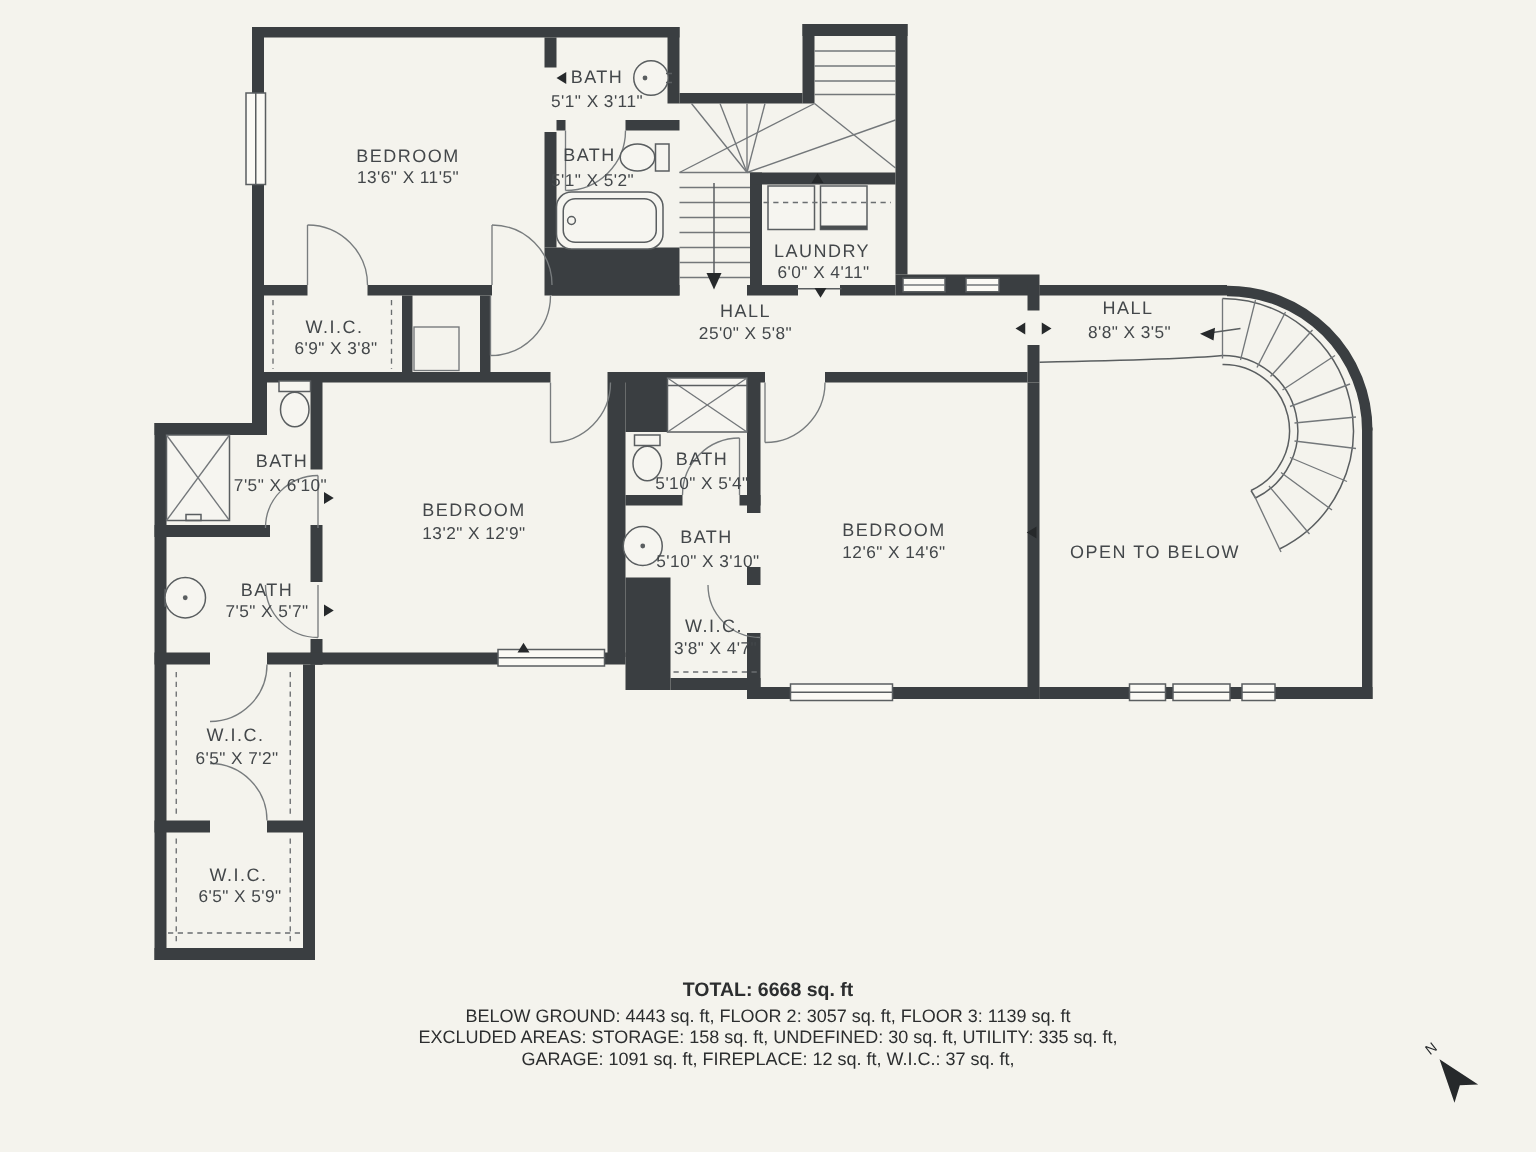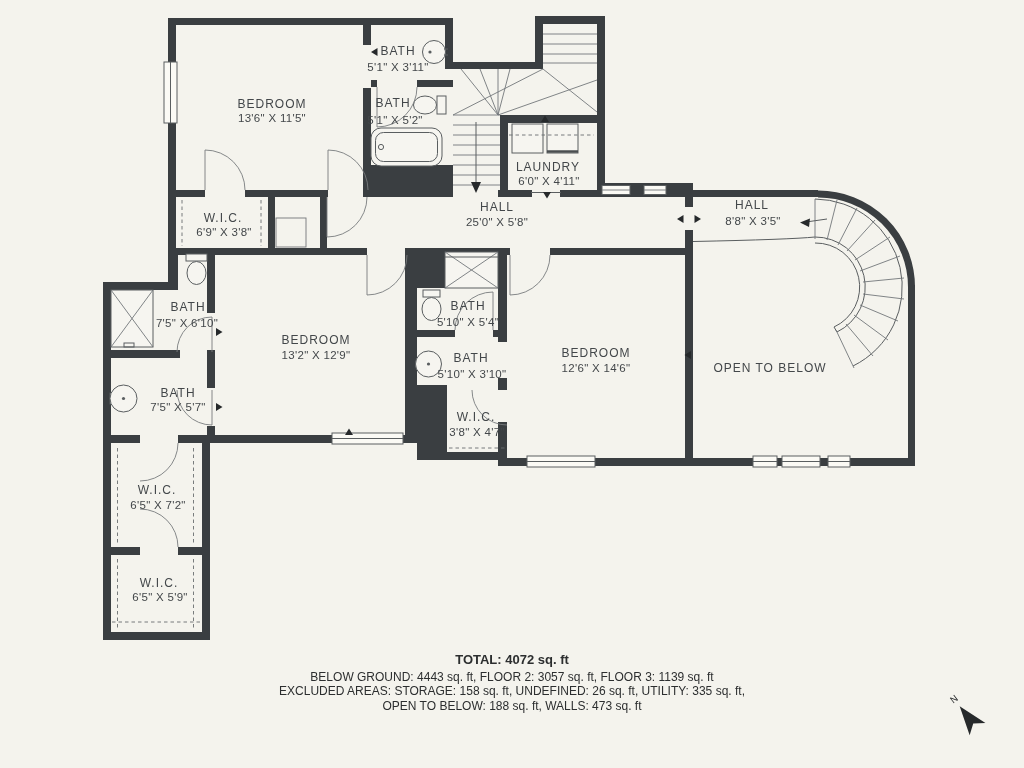--- a/index.html
+++ b/index.html
@@ -314,17 +314,17 @@
     <text class="room-dims" x="160" y="601">6'5" X 5'9"</text>
   </g>
 
   <g transform="translate(972,722) rotate(-38)">
     <polygon points="0,-20 10,9 0,2 -10,9" fill="#26292b"></polygon>
     <text x="0" y="-26" text-anchor="middle" font-size="9.5" fill="#26292b">N</text>
   </g>
 </svg>
 
 <div id="summary">
-  <div class="total">TOTAL: 4072 sq. ft</div>
+  <div class="total">TOTAL: 6668 sq. ft</div>
   <div>BELOW GROUND: 4443 sq. ft, FLOOR 2: 3057 sq. ft, FLOOR 3: 1139 sq. ft</div>
-  <div>EXCLUDED AREAS: STORAGE: 158 sq. ft, UNDEFINED: 26 sq. ft, UTILITY: 335 sq. ft,</div>
-  <div>OPEN TO BELOW: 188 sq. ft, WALLS: 473 sq. ft</div>
+  <div>EXCLUDED AREAS: STORAGE: 158 sq. ft, UNDEFINED: 30 sq. ft, UTILITY: 335 sq. ft,</div>
+  <div>GARAGE: 1091 sq. ft, FIREPLACE: 12 sq. ft, W.I.C.: 37 sq. ft,</div>
 </div>
 
 </body></html>

